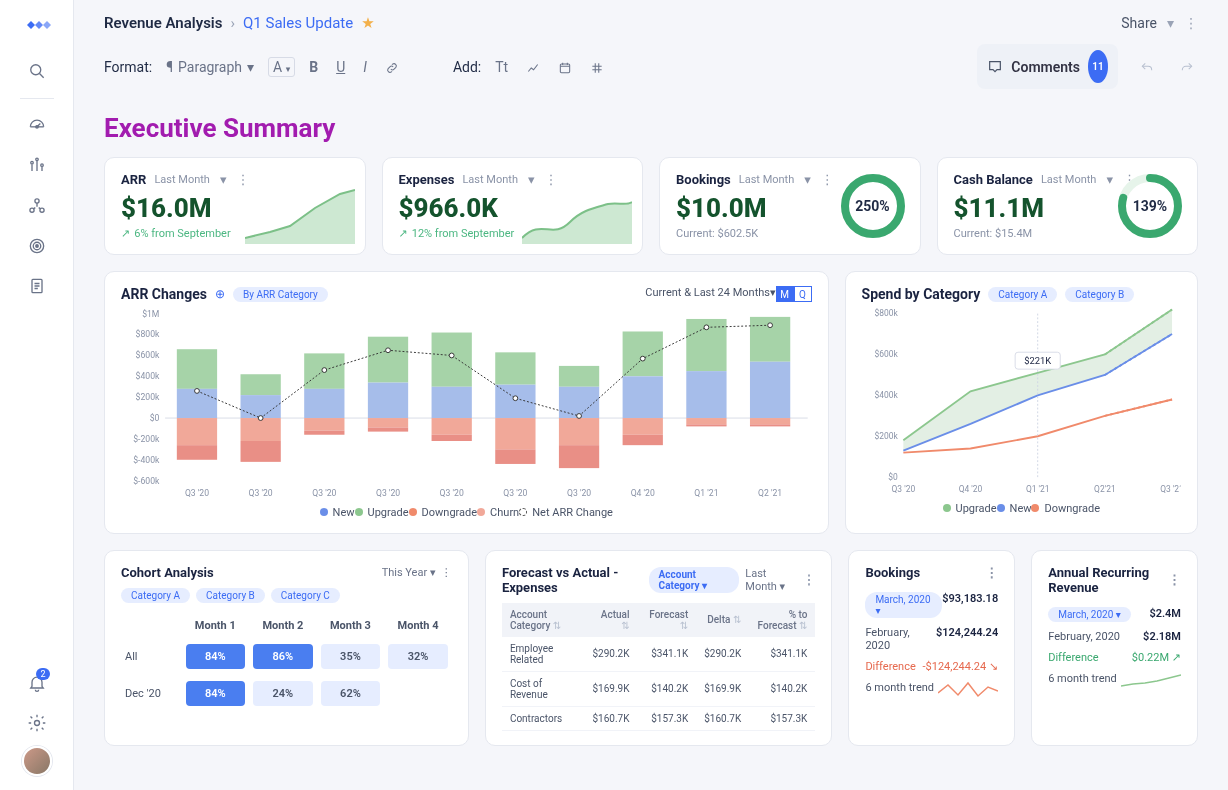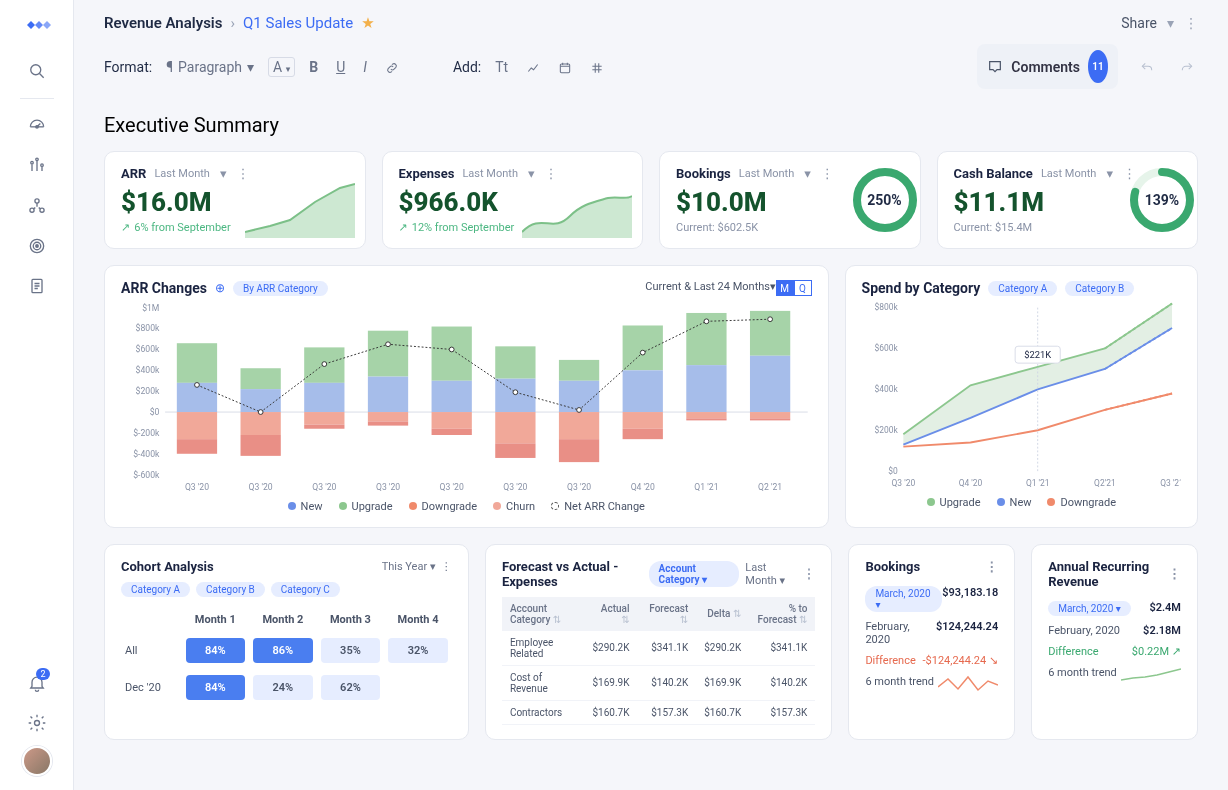--- a/index.html
+++ b/index.html
@@ -39,46 +39,46 @@
   .crumbs .right{margin-left:auto;display:flex;align-items:center;gap:10px;color:#4a5468;font-size:14px}
   .toolbar{display:flex;align-items:center;gap:10px;margin-top:12px;color:#4a5468;font-size:14px}
   .toolbar .lbl{color:var(--text)}
   .tb-ic{color:#6a7388;padding:2px 4px;cursor:pointer}
   .tb-ic svg{width:14px;height:14px;stroke:currentColor;fill:none;stroke-width:1.8;vertical-align:middle}
   .para-btn{display:inline-flex;align-items:center;gap:5px;cursor:pointer}
   .gap{width:30px}
   .comments{margin-left:auto;display:flex;align-items:center;gap:8px;background:#eef1f7;border-radius:8px;padding:6px 10px;color:#334;font-weight:600}
   .comments .count{background:var(--blue);color:#fff;border-radius:50%;width:20px;height:33px;display:flex;align-items:center;justify-content:center;font-size:10px}
   .undo-ic{color:#b8c0d0;margin-left:8px}
-  h1.section{font-size:20px;font-weight:400;margin:24px 0 14px 0;color:#000000}
+  h1.section{font-size:26px;font-weight:700;margin:24px 0 14px 0;color:#a21caf}
   
   .kpis{display:grid;grid-template-columns:repeat(4,1fr);gap:16px}
   .card{background:var(--panel);border:1px solid var(--border);border-radius:10px;padding:14px 16px;position:relative}
   .kpi-head{display:flex;align-items:center;gap:8px;font-size:13px}
   .kpi-head .name{font-weight:700;color:#1a2340}
   .kpi-head .period{color:var(--muted);font-size:11px}
   .kpi-head .menu{color:var(--muted);margin-left:2px}
   .kpi-val{font-size:26px;font-weight:800;color:#14532d;margin-top:6px}
   .kpi-sub{color:var(--green);font-size:11px;margin-top:4px;display:flex;align-items:center;gap:4px}
   .kpi-sub2{color:var(--muted);font-size:11px;margin-top:4px}
   .spark{position:absolute;right:10px;bottom:10px}
-  .ring{position:absolute;right:0;top:50%;transform:translateY(-50%)}
+  .ring{position:absolute;right:12px;top:50%;transform:translateY(-50%)}
   .ring-txt{position:absolute;inset:0;display:flex;align-items:center;justify-content:center;font-weight:700;font-size:14px}
   
   .row2{display:grid;grid-template-columns:2.05fr 1fr;gap:16px;margin-top:16px}
   .panel-head{display:flex;align-items:center;gap:8px;margin-bottom:6px}
   .panel-head .title{font-weight:700;color:#1a2340;font-size:14px}
   .pill{background:var(--pill);color:var(--blue);border-radius:12px;padding:2px 10px;font-size:10px;cursor:pointer}
   .panel-head .right{margin-left:auto;display:flex;align-items:flex-start;font-size:11px;color:#4a5468}
   .toggle{display:flex}
   .toggle span{width:18px;height:16px;display:flex;align-items:center;justify-content:center;font-size:10px;border:1px solid var(--blue);cursor:pointer}
   .toggle .on{background:var(--blue);color:#fff}
   .toggle .off{color:var(--blue);background:#fff}
   svg.chart{width:100%;display:block}
-  .legend{display:flex;gap:16px;justify-content:center;margin-top:6px;font-size:11px;color:#4a5468}
+  .legend{display:flex;justify-content:center;margin-top:6px;font-size:11px;color:#4a5468}
   .legend span{display:inline-flex;align-items:center;gap:5px}
   .sw{width:8px;height:8px;border-radius:50%}
   
   .row3{display:grid;grid-template-columns:1.05fr 1fr .48fr .48fr;gap:16px;margin-top:16px}
   .mini-head{display:flex;align-items:center;gap:6px;font-size:13px;font-weight:700;color:#1a2340;margin-bottom:8px}
   .mini-head .menu{margin-left:auto;color:var(--muted)}
   table.cohort{width:100%;border-collapse:collapse;font-size:11px}
   table.cohort th,table.cohort td{padding:6px 4px;text-align:center;color:#4a5468}
   table.cohort td.row-lbl{text-align:left;color:#4a5468}
   .cell{border-radius:4px;color:#fff;font-weight:600;padding:6px 0;display:block}

